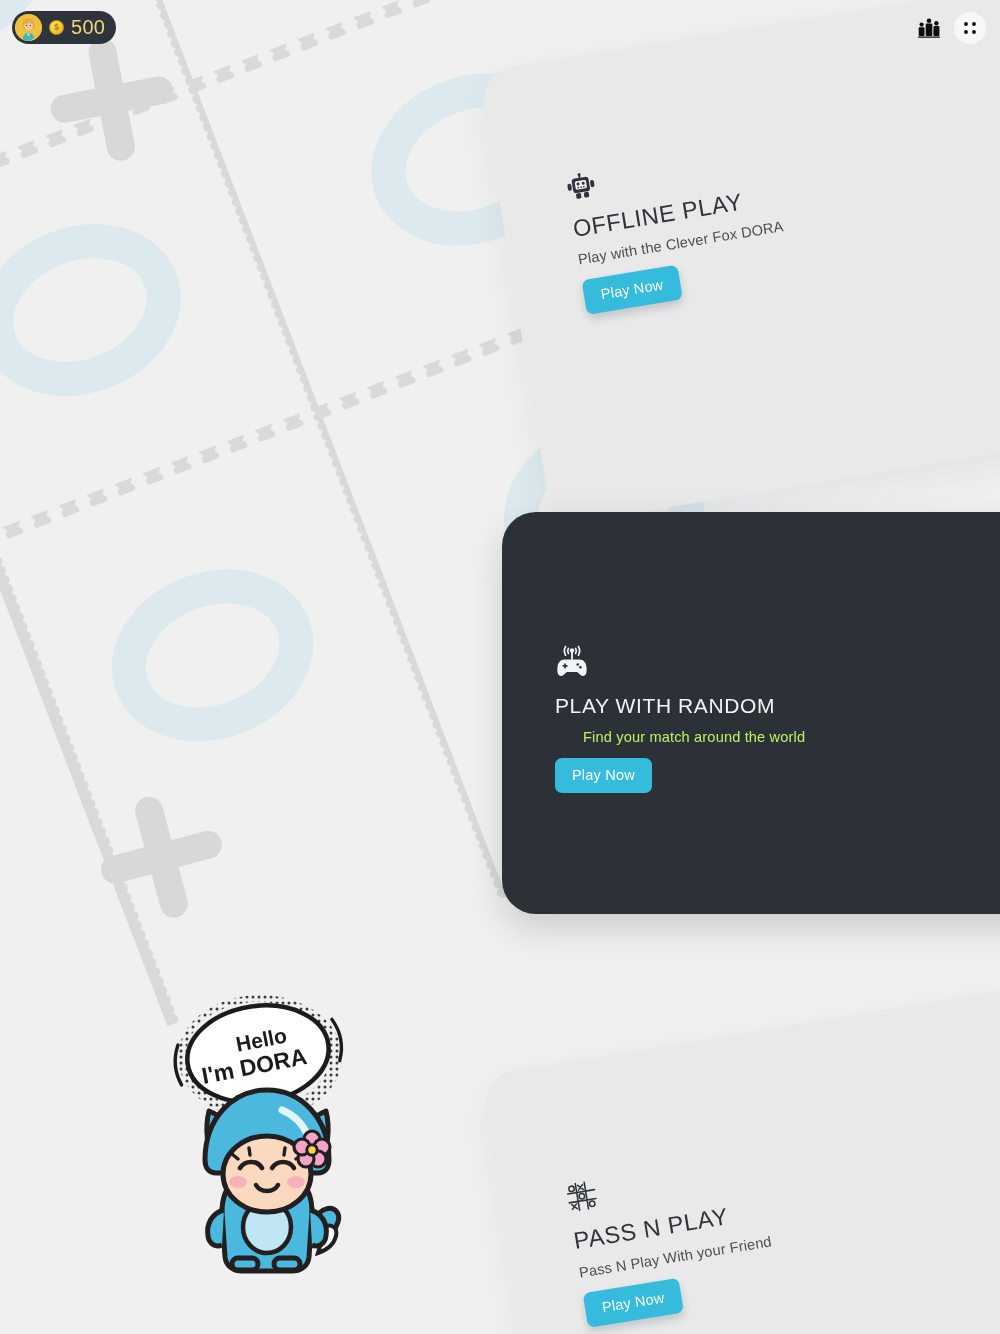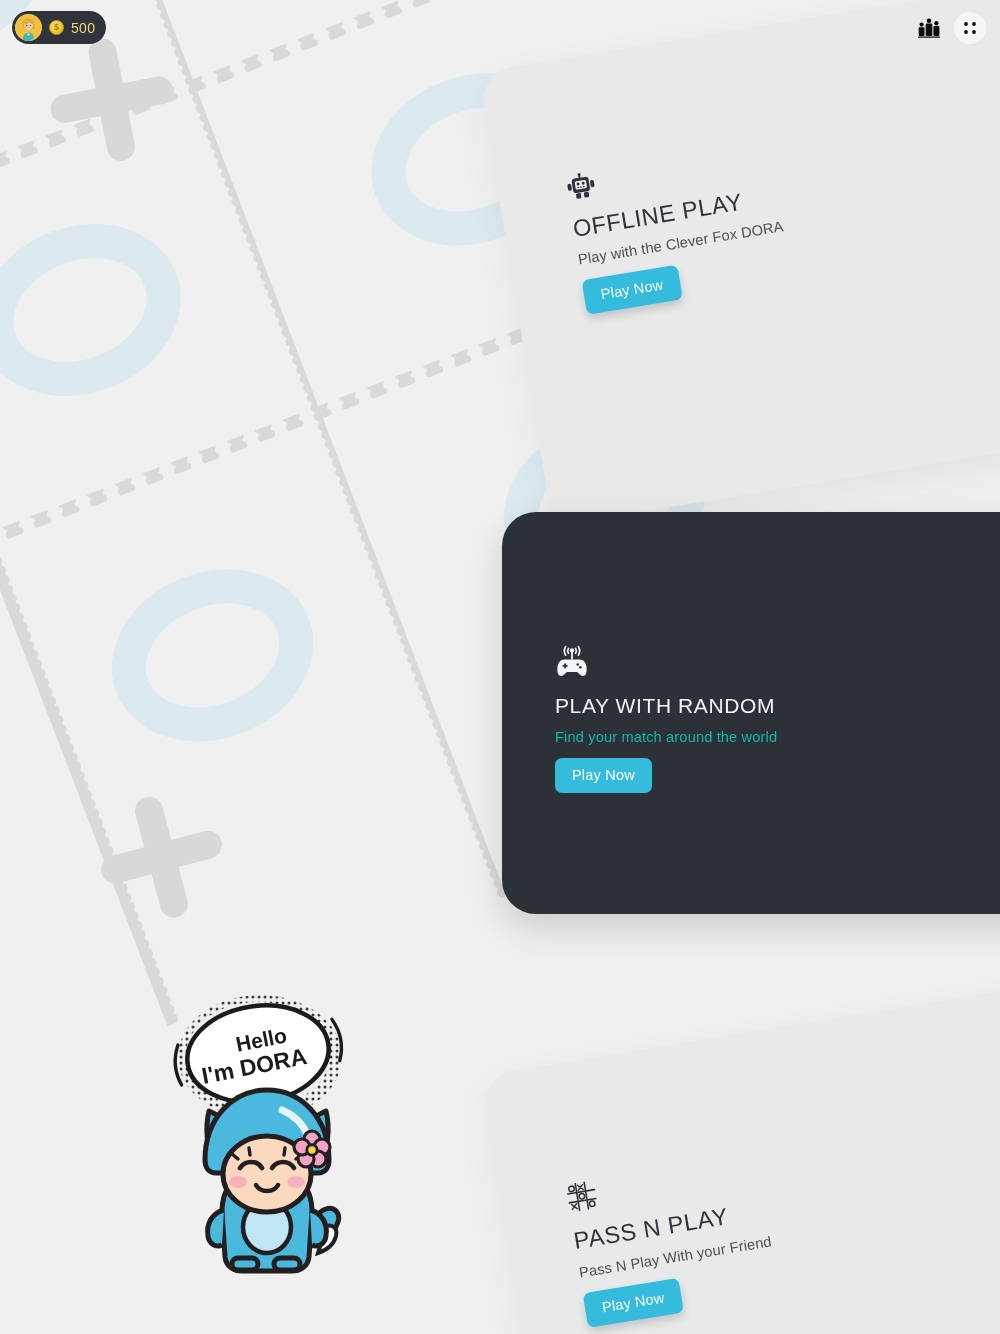--- a/index.html
+++ b/index.html
@@ -46,21 +46,21 @@
   .avatar svg{ width:27px; height:27px; display:block; }
   .coin{
     width:15px;height:15px;border-radius:50%;
     background:radial-gradient(circle at 35% 32%, #ffdf66 0%, #f3c92e 55%, #d9a91c 100%);
     border:1px solid #c79a17;
     display:flex;align-items:center;justify-content:center;
     font-size:9px;color:#a8790d;font-weight:bold;line-height:1;
     flex:0 0 auto;
   }
   .coin-count{
-    color:#efd776; font-size:14px; letter-spacing:.3px;
+    color:#efd776; font-size:20px; letter-spacing:.3px;
     font-family:"Liberation Sans", sans-serif;
   }
   .top-actions{
     position:absolute; right:14px; top:12px;
     display:flex; align-items:center; gap:9px;
   }
   .icon-btn{
     width:32px;height:32px;border-radius:50%;
     display:flex;align-items:center;justify-content:center;
   }
@@ -114,21 +114,21 @@
 
   
   #card-random{
     left:502px; top:512px;
     width:560px; height:402px;
     background:#2b3137;
     box-shadow:0 14px 34px rgba(40,46,52,.18);
   }
   #card-random .inner{ left:53px; top:133px; }
   #card-random .card-title{ color:#f2f4f5; margin-top:12px; font-size:21px; }
-  #card-random .card-sub{ color:#14b8a6; margin-top:12px; }
+  #card-random .card-sub{ color:#bef264; margin-top:12px;margin-left:28px; }
   #card-random .play-btn{ margin-top:13px; box-shadow:none; }
 
   
   #card-pass{
     left:512px; top:1028px;
     width:560px; height:440px;
     background:#e9e9e9;
     transform:rotate(-9.3deg);
     transform-origin:50% 50%;
     box-shadow:0 14px 34px rgba(60,70,80,.07);

